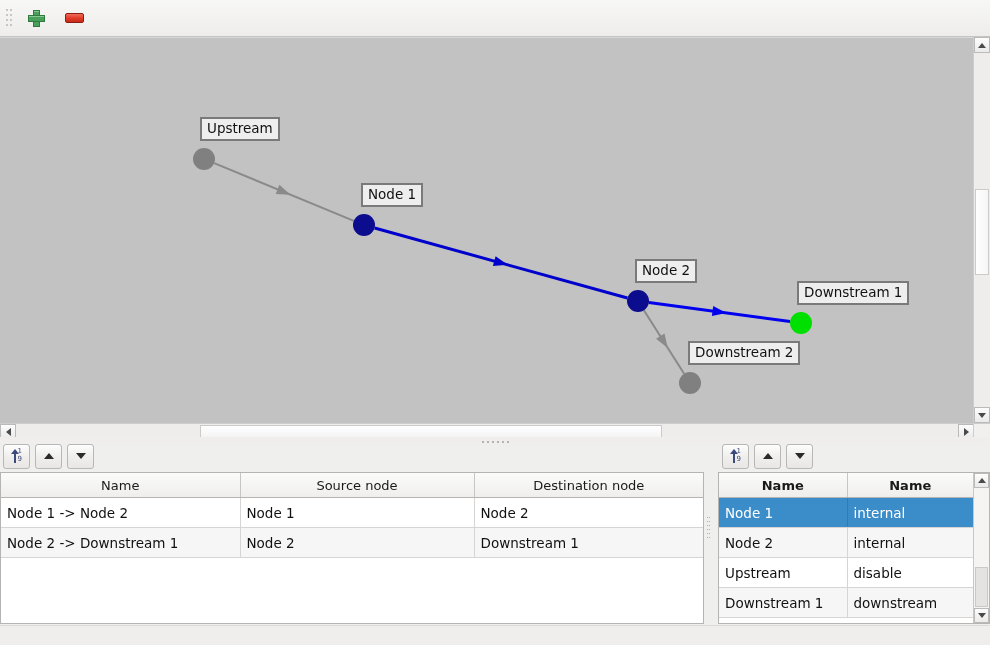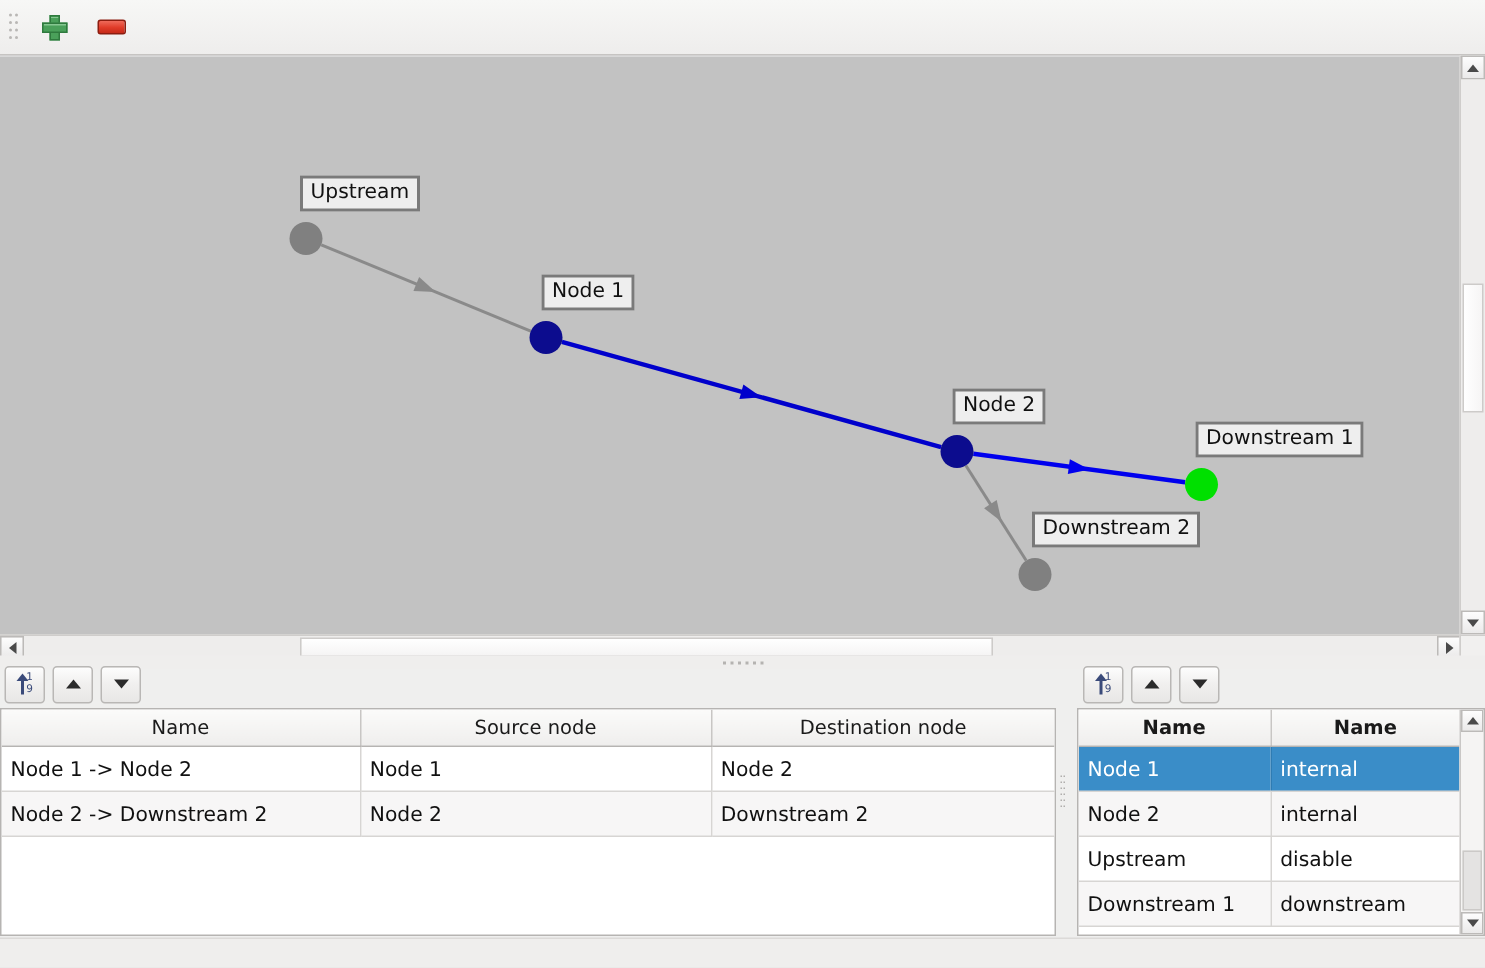--- a/index.html
+++ b/index.html
@@ -333,23 +333,23 @@
               <th>Destination node</th>
             </tr>
           </thead>
           <tbody id="edges-body">
               <tr>
                 <td>Node 1 -&gt; Node 2</td>
                 <td>Node 1</td>
                 <td>Node 2</td>
               </tr>
               <tr>
-                <td>Node 2 -&gt; Downstream 2</td>
+                <td>Node 2 -&gt; Downstream 1</td>
                 <td>Node 2</td>
-                <td>Downstream 2</td>
+                <td>Downstream 1</td>
               </tr>
             </tbody>
         </table>
       </div>
     </div>
 
     <div class="left-split-grip">
       <i></i>
         <i></i>
         <i></i>

